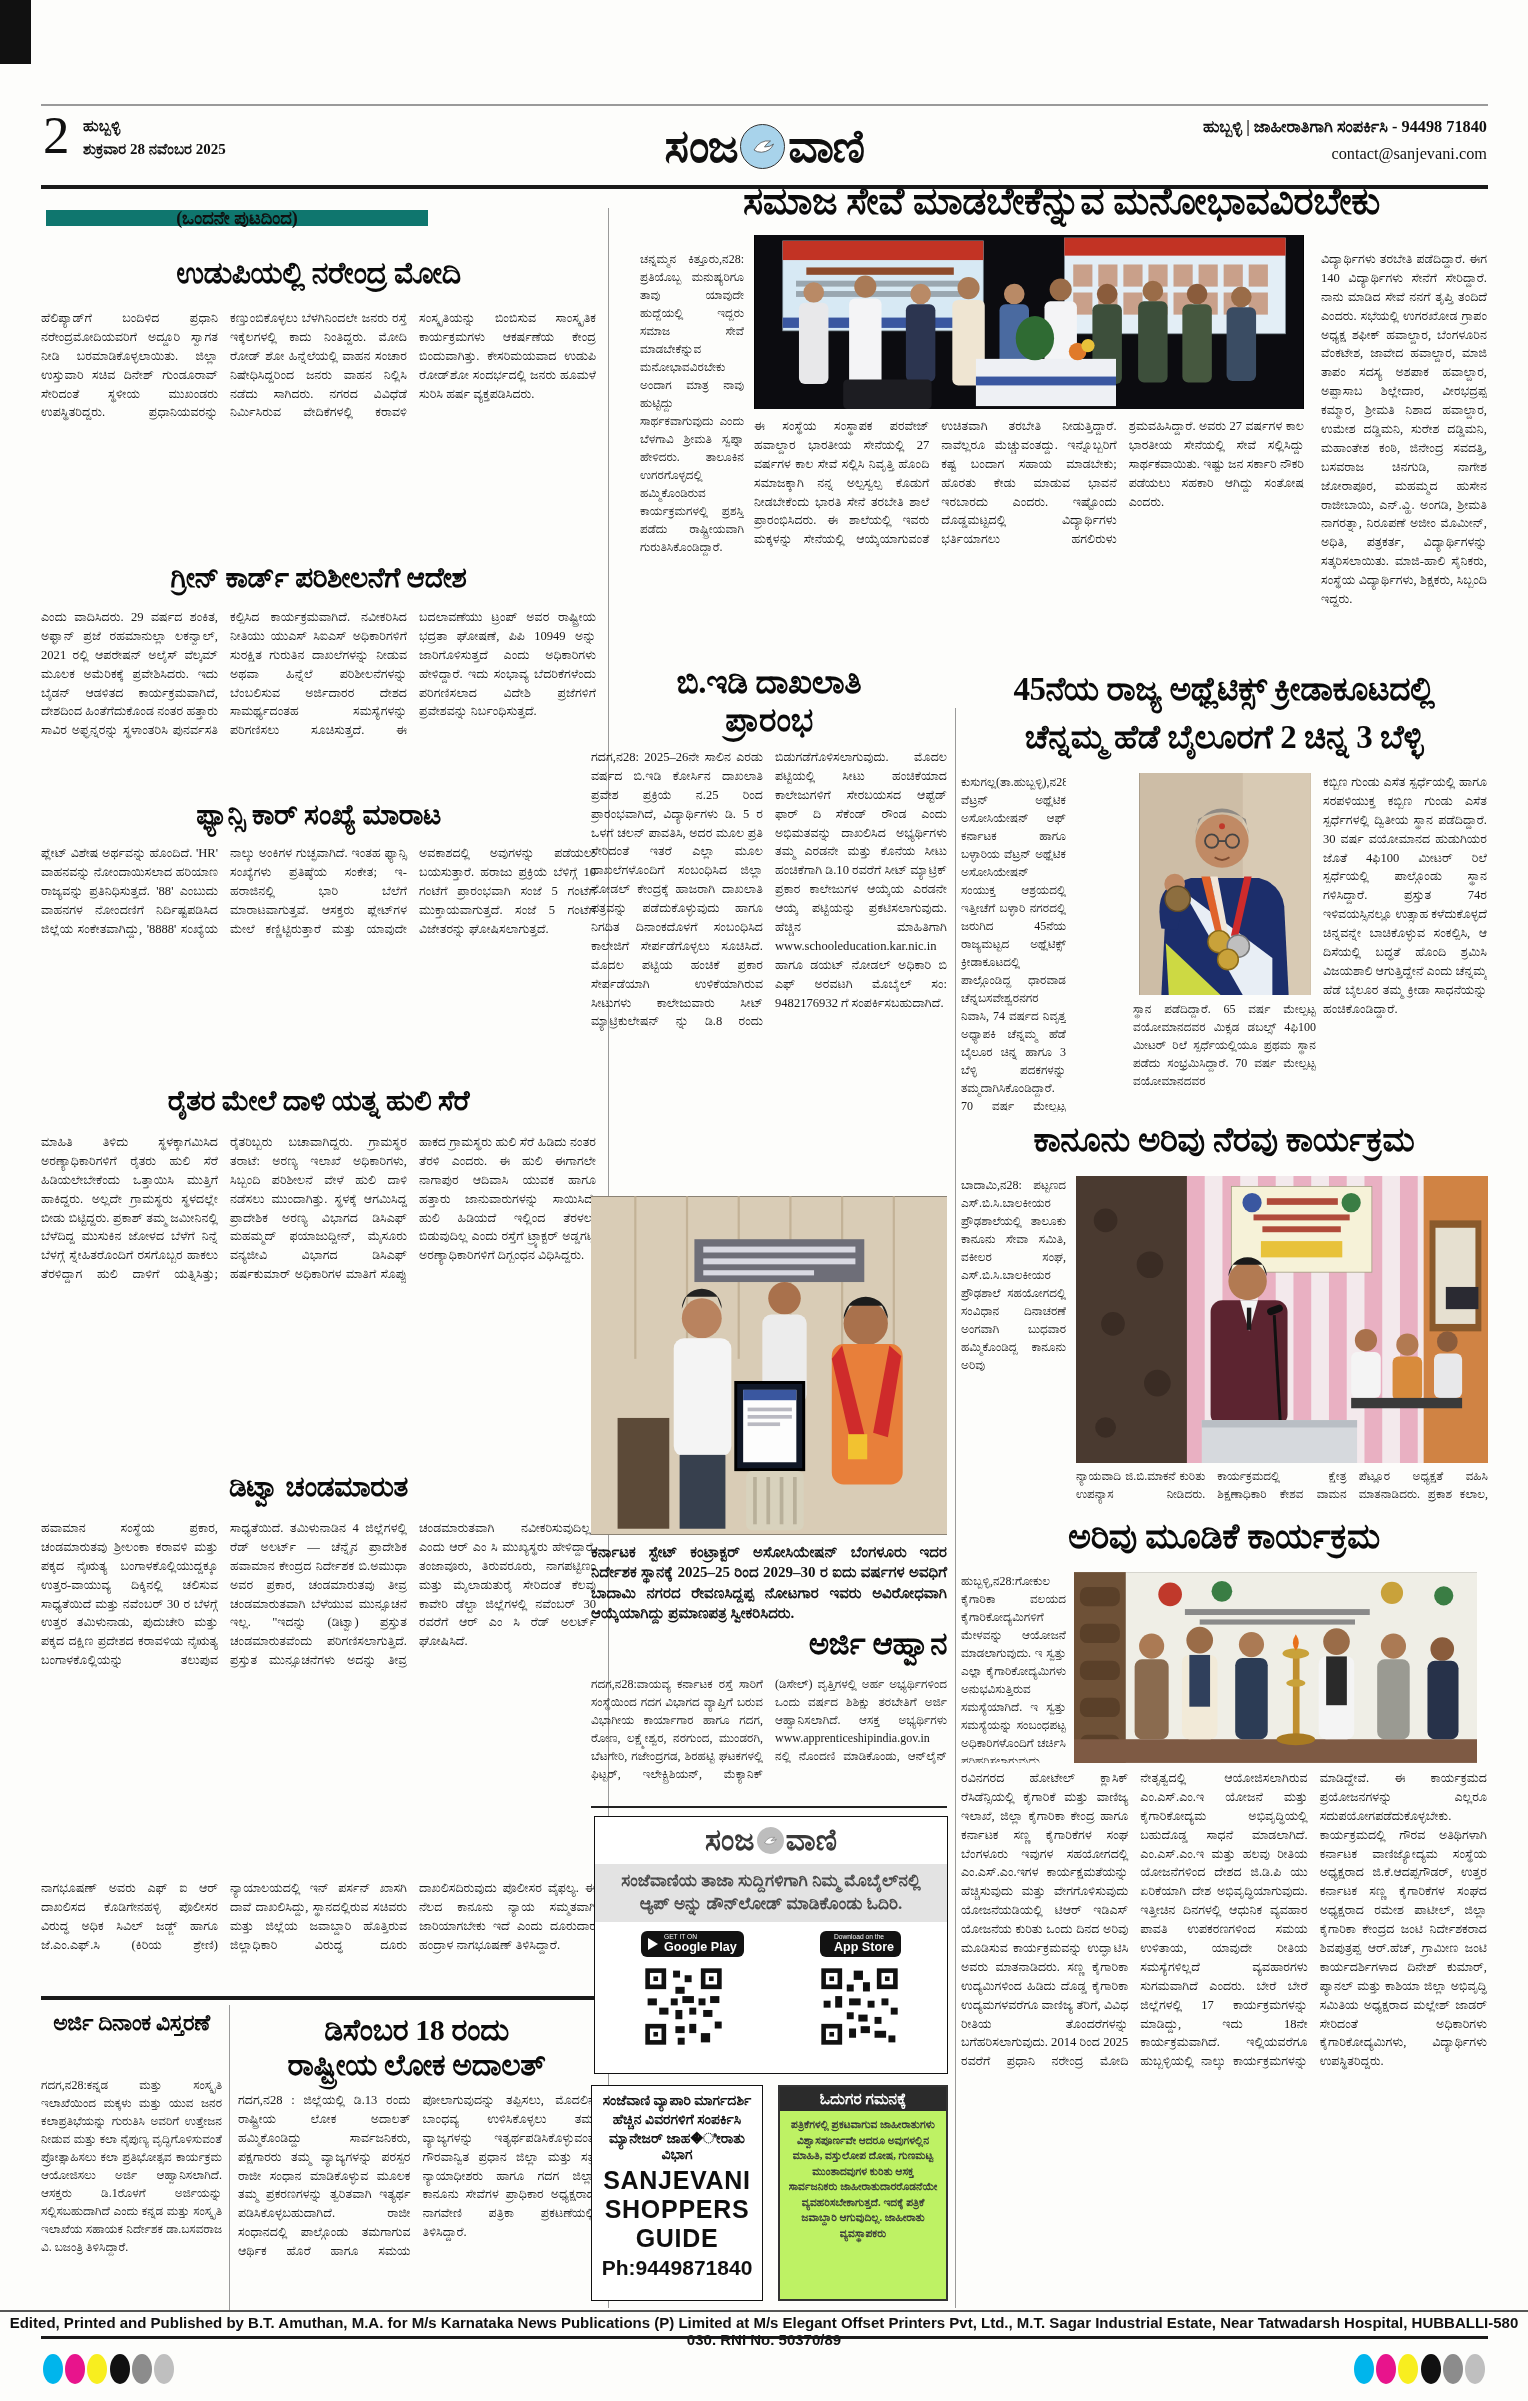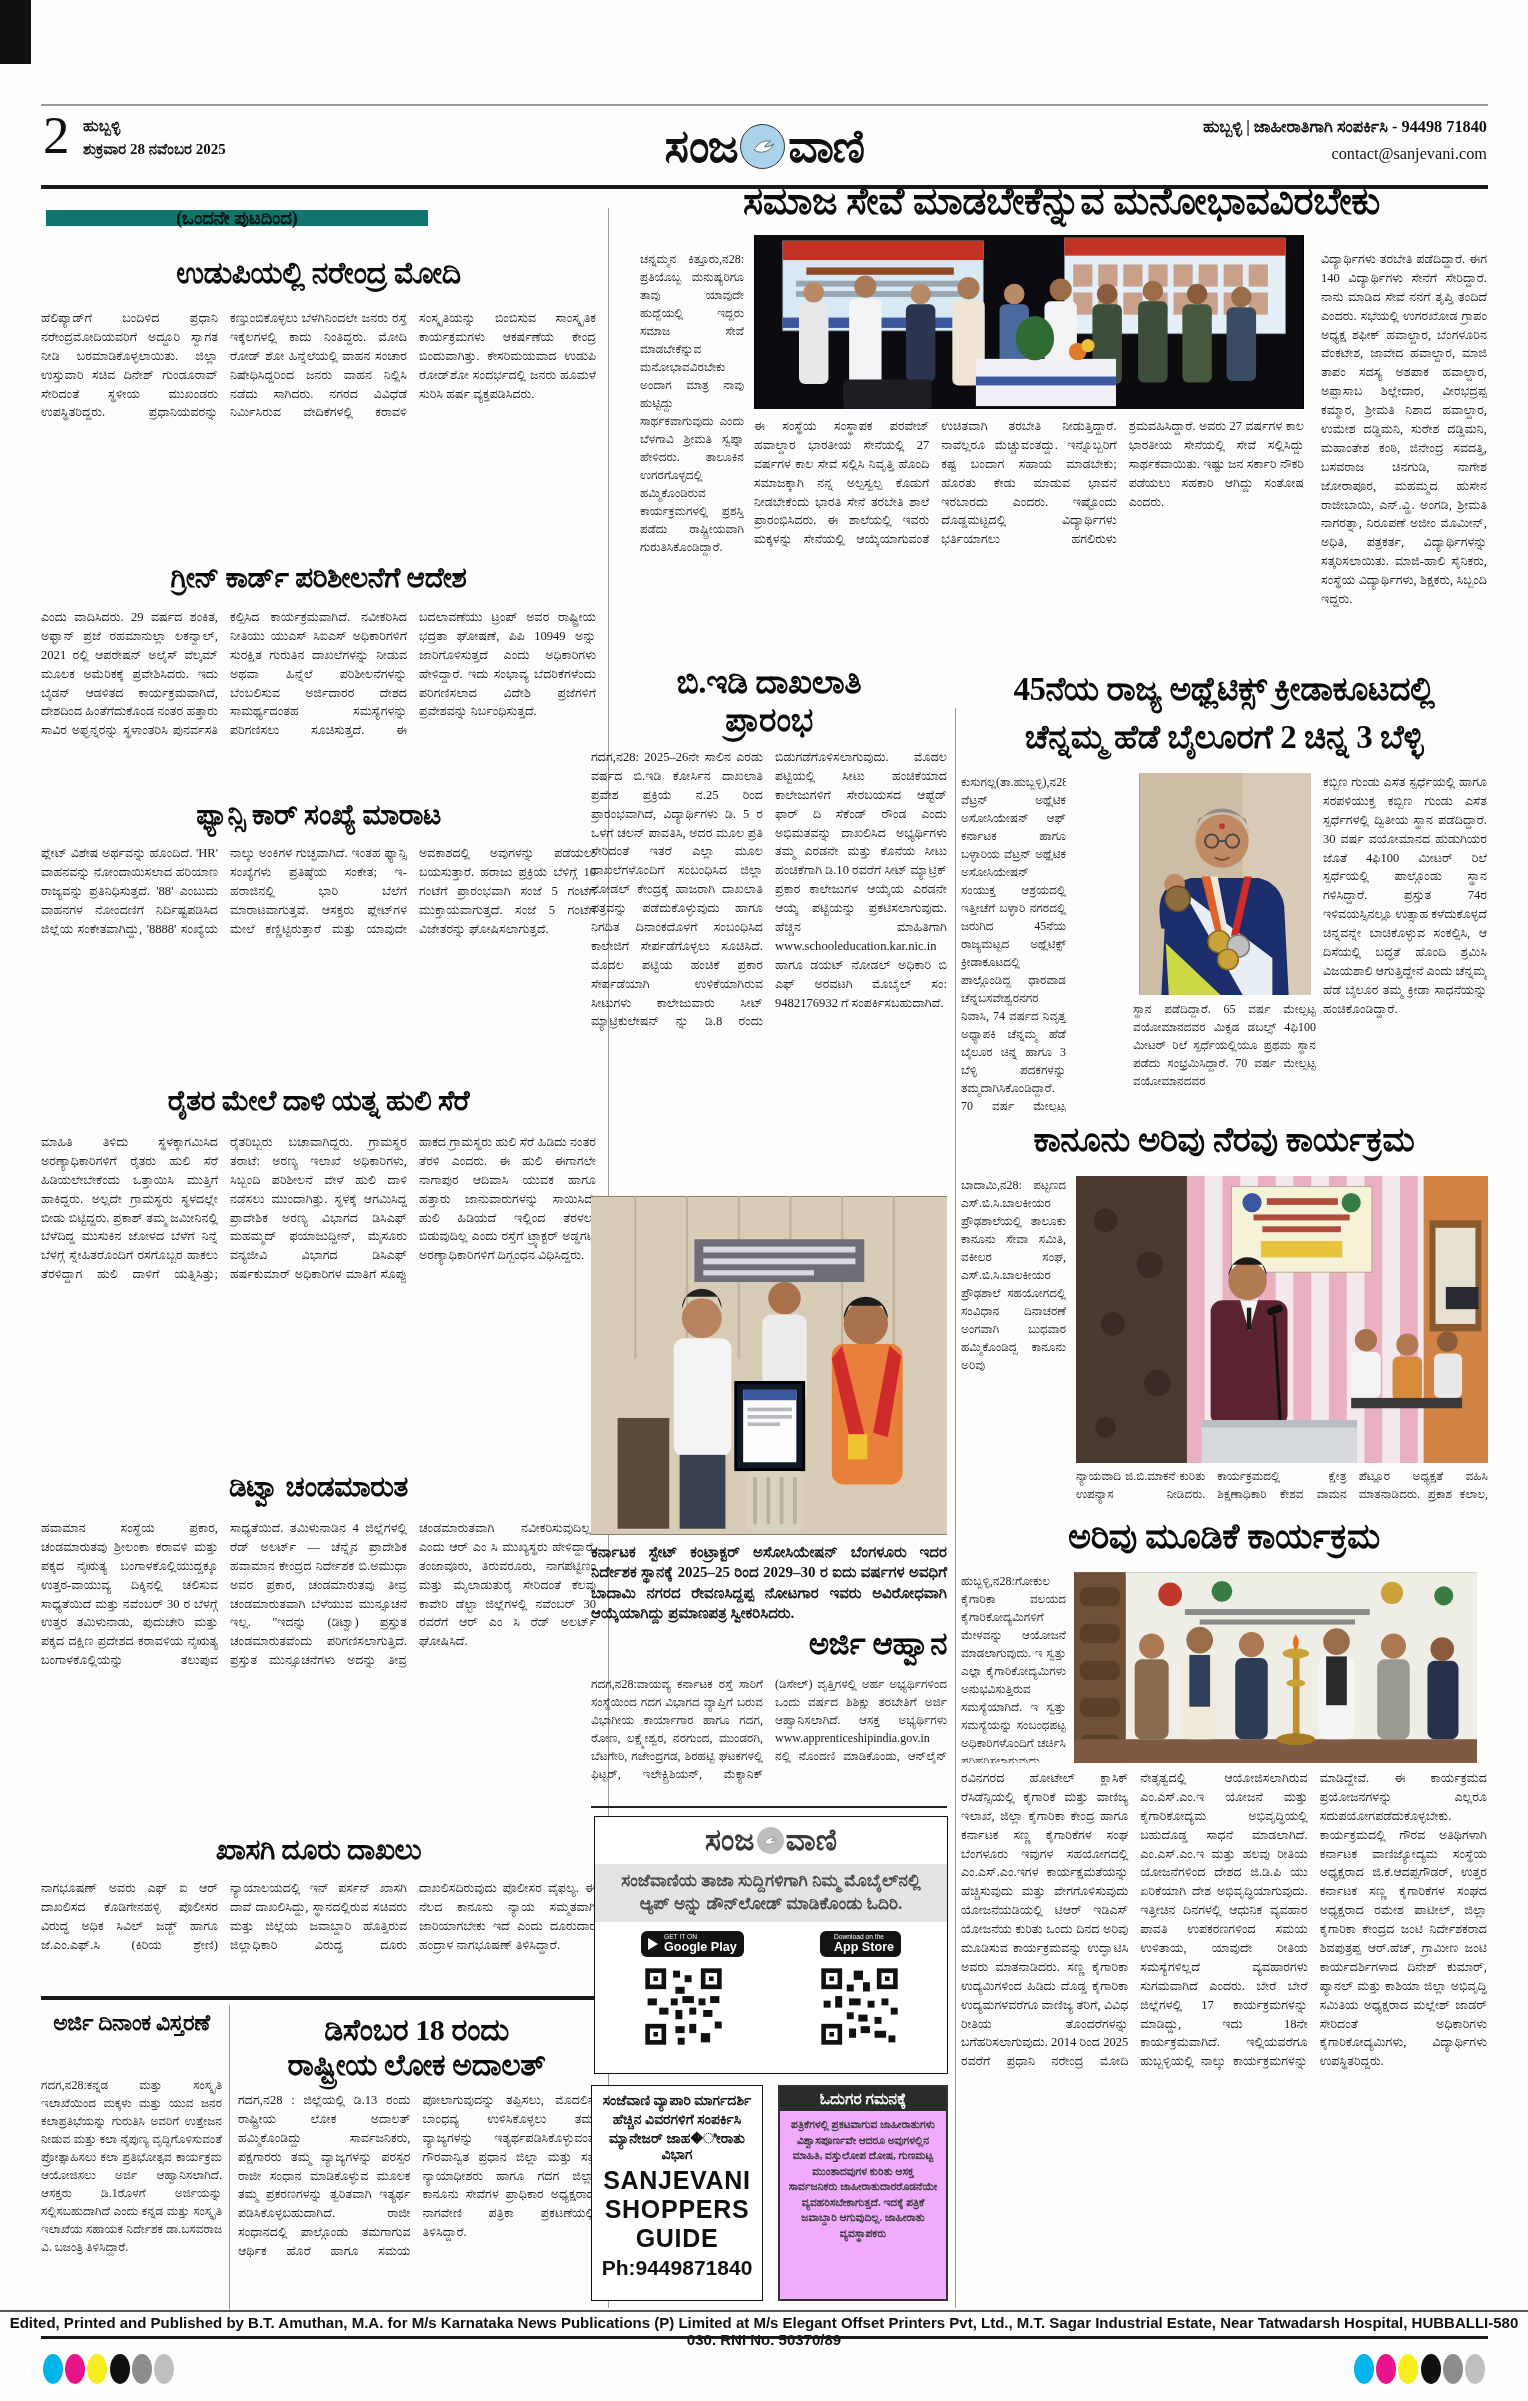--- a/index.html
+++ b/index.html
@@ -67,21 +67,20 @@
 
   <div class="abs hl" style="left:41px;top:799px;width:555px;font-size:28px;">ಫ್ಯಾನ್ಸಿ ಕಾರ್ ಸಂಖ್ಯೆ ಮಾರಾಟ</div>
   <div class="abs body-txt c3" style="left:41px;top:844px;width:555px;height:229px;">ಪ್ಲೇಟ್ ವಿಶೇಷ ಅರ್ಥವನ್ನು ಹೊಂದಿದೆ. 'HR' ವಾಹನವನ್ನು ನೋಂದಾಯಿಸಲಾದ ಹರಿಯಾಣ ರಾಜ್ಯವನ್ನು ಪ್ರತಿನಿಧಿಸುತ್ತದೆ. '88' ಎಂಬುದು ವಾಹನಗಳ ನೋಂದಣಿಗೆ ನಿರ್ದಿಷ್ಟಪಡಿಸಿದ ಜಿಲ್ಲೆಯ ಸಂಕೇತವಾಗಿದ್ದು, '8888' ಸಂಖ್ಯೆಯ ನಾಲ್ಕು ಅಂಕಿಗಳ ಗುಚ್ಛವಾಗಿದೆ. ಇಂತಹ ಫ್ಯಾನ್ಸಿ ಸಂಖ್ಯೆಗಳು ಪ್ರತಿಷ್ಠೆಯ ಸಂಕೇತ; ಇ-ಹರಾಜಿನಲ್ಲಿ ಭಾರಿ ಬೆಲೆಗೆ ಮಾರಾಟವಾಗುತ್ತವೆ. ಆಸಕ್ತರು ಪ್ಲೇಟ್‌ಗಳ ಮೇಲೆ ಕಣ್ಣಿಟ್ಟಿರುತ್ತಾರೆ ಮತ್ತು ಯಾವುದೇ ಅವಕಾಶದಲ್ಲಿ ಅವುಗಳನ್ನು ಪಡೆಯಲು ಬಯಸುತ್ತಾರೆ. ಹರಾಜು ಪ್ರಕ್ರಿಯೆ ಬೆಳಿಗ್ಗೆ 10 ಗಂಟೆಗೆ ಪ್ರಾರಂಭವಾಗಿ ಸಂಜೆ 5 ಗಂಟೆಗೆ ಮುಕ್ತಾಯವಾಗುತ್ತದೆ. ಸಂಜೆ 5 ಗಂಟೆಗೆ ವಿಜೇತರನ್ನು ಘೋಷಿಸಲಾಗುತ್ತದೆ.</div>
 
   <div class="abs hl" style="left:41px;top:1085px;width:555px;font-size:28px;">ರೈತರ ಮೇಲೆ ದಾಳಿ ಯತ್ನ ಹುಲಿ ಸೆರೆ</div>
   <div class="abs body-txt c3" style="left:41px;top:1133px;width:555px;height:309px;">ಮಾಹಿತಿ ತಿಳಿದು ಸ್ಥಳಕ್ಕಾಗಮಿಸಿದ ಅರಣ್ಯಾಧಿಕಾರಿಗಳಿಗೆ ರೈತರು ಹುಲಿ ಸೆರೆ ಹಿಡಿಯಲೇಬೇಕೆಂದು ಒತ್ತಾಯಿಸಿ ಮುತ್ತಿಗೆ ಹಾಕಿದ್ದರು. ಅಲ್ಲದೇ ಗ್ರಾಮಸ್ಥರು ಸ್ಥಳದಲ್ಲೇ ಬೀಡು ಬಿಟ್ಟಿದ್ದರು. ಪ್ರಕಾಶ್ ತಮ್ಮ ಜಮೀನಿನಲ್ಲಿ ಬೆಳೆದಿದ್ದ ಮುಸುಕಿನ ಜೋಳದ ಬೆಳೆಗೆ ನಿನ್ನೆ ಬೆಳಗ್ಗೆ ಸ್ನೇಹಿತರೊಂದಿಗೆ ರಸಗೊಬ್ಬರ ಹಾಕಲು ತೆರಳಿದ್ದಾಗ ಹುಲಿ ದಾಳಿಗೆ ಯತ್ನಿಸಿತ್ತು; ರೈತರಿಬ್ಬರು ಬಚಾವಾಗಿದ್ದರು. ಗ್ರಾಮಸ್ಥರ ತರಾಟೆ: ಅರಣ್ಯ ಇಲಾಖೆ ಅಧಿಕಾರಿಗಳು, ಸಿಬ್ಬಂದಿ ಪರಿಶೀಲನೆ ವೇಳೆ ಹುಲಿ ದಾಳಿ ನಡೆಸಲು ಮುಂದಾಗಿತ್ತು. ಸ್ಥಳಕ್ಕೆ ಆಗಮಿಸಿದ್ದ ಪ್ರಾದೇಶಿಕ ಅರಣ್ಯ ವಿಭಾಗದ ಡಿಸಿಎಫ್ ಮಹಮ್ಮದ್ ಫಯಾಜುದ್ದೀನ್, ಮೈಸೂರು ವನ್ಯಜೀವಿ ವಿಭಾಗದ ಡಿಸಿಎಫ್ ಹರ್ಷಕುಮಾರ್ ಅಧಿಕಾರಿಗಳ ಮಾತಿಗೆ ಸೊಪ್ಪು ಹಾಕದ ಗ್ರಾಮಸ್ಥರು ಹುಲಿ ಸೆರೆ ಹಿಡಿದು ನಂತರ ತೆರಳಿ ಎಂದರು. ಈ ಹುಲಿ ಈಗಾಗಲೇ ನಾಗಾಪುರ ಆದಿವಾಸಿ ಯುವಕ ಹಾಗೂ ಹತ್ತಾರು ಜಾನುವಾರುಗಳನ್ನು ಸಾಯಿಸಿದೆ. ಹುಲಿ ಹಿಡಿಯದೆ ಇಲ್ಲಿಂದ ತೆರಳಲು ಬಿಡುವುದಿಲ್ಲ ಎಂದು ರಸ್ತೆಗೆ ಟ್ರ್ಯಾಕ್ಟರ್ ಅಡ್ಡಗಟ್ಟಿ ಅರಣ್ಯಾಧಿಕಾರಿಗಳಿಗೆ ದಿಗ್ಬಂಧನ ವಿಧಿಸಿದ್ದರು.</div>
 
   <div class="abs hl" style="left:41px;top:1471px;width:555px;font-size:28px;">ಡಿಟ್ವಾ ಚಂಡಮಾರುತ</div>
   <div class="abs body-txt c3" style="left:41px;top:1519px;width:555px;height:294px;">ಹವಾಮಾನ ಸಂಸ್ಥೆಯ ಪ್ರಕಾರ, ಚಂಡಮಾರುತವು ಶ್ರೀಲಂಕಾ ಕರಾವಳಿ ಮತ್ತು ಪಕ್ಕದ ನೈಋತ್ಯ ಬಂಗಾಳಕೊಲ್ಲಿಯುದ್ದಕ್ಕೂ ಉತ್ತರ-ವಾಯುವ್ಯ ದಿಕ್ಕಿನಲ್ಲಿ ಚಲಿಸುವ ಸಾಧ್ಯತೆಯಿದೆ ಮತ್ತು ನವೆಂಬರ್ 30 ರ ಬೆಳಗ್ಗೆ ಉತ್ತರ ತಮಿಳುನಾಡು, ಪುದುಚೇರಿ ಮತ್ತು ಪಕ್ಕದ ದಕ್ಷಿಣ ಪ್ರದೇಶದ ಕರಾವಳಿಯ ನೈಋತ್ಯ ಬಂಗಾಳಕೊಲ್ಲಿಯನ್ನು ತಲುಪುವ ಸಾಧ್ಯತೆಯಿದೆ. ತಮಿಳುನಾಡಿನ 4 ಜಿಲ್ಲೆಗಳಲ್ಲಿ ರೆಡ್ ಅಲರ್ಟ್ — ಚೆನ್ನೈನ ಪ್ರಾದೇಶಿಕ ಹವಾಮಾನ ಕೇಂದ್ರದ ನಿರ್ದೇಶಕ ಬಿ.ಅಮುಧಾ ಅವರ ಪ್ರಕಾರ, ಚಂಡಮಾರುತವು ತೀವ್ರ ಚಂಡಮಾರುತವಾಗಿ ಬೆಳೆಯುವ ಮುನ್ಸೂಚನೆ ಇಲ್ಲ. "ಇದನ್ನು (ಡಿಟ್ವಾ) ಪ್ರಸ್ತುತ ಚಂಡಮಾರುತವೆಂದು ಪರಿಗಣಿಸಲಾಗುತ್ತಿದೆ. ಪ್ರಸ್ತುತ ಮುನ್ಸೂಚನೆಗಳು ಅದನ್ನು ತೀವ್ರ ಚಂಡಮಾರುತವಾಗಿ ನವೀಕರಿಸುವುದಿಲ್ಲ" ಎಂದು ಆರ್ ಎಂ ಸಿ ಮುಖ್ಯಸ್ಥರು ಹೇಳಿದ್ದಾರೆ. ತಂಜಾವೂರು, ತಿರುವರೂರು, ನಾಗಪಟ್ಟಿಣಂ ಮತ್ತು ಮೈಲಾಡುತುರೈ ಸೇರಿದಂತೆ ಕೆಲವು ಕಾವೇರಿ ಡೆಲ್ಟಾ ಜಿಲ್ಲೆಗಳಲ್ಲಿ ನವೆಂಬರ್ 30 ರವರೆಗೆ ಆರ್ ಎಂ ಸಿ ರೆಡ್ ಅಲರ್ಟ್ ಘೋಷಿಸಿದೆ.</div>
 
-  <div class="abs hl" style="left:41px;top:1834px;width:555px;font-size:28px;">ಖಾಸಗಿ ದೂರು ದಾಖಲು</div>
   <div class="abs body-txt c3" style="left:41px;top:1879px;width:555px;height:109px;">ನಾಗಭೂಷಣ್ ಅವರು ಎಫ್ ಐ ಆರ್ ದಾಖಲಿಸದ ಕೊಡಿಗೇನಹಳ್ಳಿ ಪೊಲೀಸರ ವಿರುದ್ಧ ಅಧಿಕ ಸಿವಿಲ್ ಜಡ್ಜ್ ಹಾಗೂ ಜೆ.ಎಂ.ಎಫ್.ಸಿ (ಕಿರಿಯ ಶ್ರೇಣಿ) ನ್ಯಾಯಾಲಯದಲ್ಲಿ ಇನ್ ಪರ್ಸನ್ ಖಾಸಗಿ ದಾವೆ ದಾಖಲಿಸಿದ್ದು, ಸ್ಥಾನದಲ್ಲಿರುವ ಸಚಿವರು ಮತ್ತು ಜಿಲ್ಲೆಯ ಜವಾಬ್ದಾರಿ ಹೊತ್ತಿರುವ ಜಿಲ್ಲಾಧಿಕಾರಿ ವಿರುದ್ಧ ದೂರು ದಾಖಲಿಸದಿರುವುದು ಪೊಲೀಸರ ವೈಫಲ್ಯ. ಈ ನೆಲದ ಕಾನೂನು ನ್ಯಾಯ ಸಮ್ಮತವಾಗಿ ಜಾರಿಯಾಗಬೇಕು ಇದೆ ಎಂದು ದೂರುದಾರ ಹಂದ್ರಾಳ ನಾಗಭೂಷಣ್ ತಿಳಿಸಿದ್ದಾರೆ.</div>
 
   <div class="abs hline" style="left:41px;top:1996px;width:555px;height:3.7px;"></div>
   <div class="abs vline" style="left:229px;top:2005px;height:305px;"></div>
 
   <div class="abs hl" style="left:41px;top:2011px;width:181px;font-size:22px;">ಅರ್ಜಿ ದಿನಾಂಕ ವಿಸ್ತರಣೆ</div>
   <div class="abs body-txt" style="left:41px;top:2076px;width:181px;height:235px;font-size:12px;">ಗದಗ,ನ28:ಕನ್ನಡ ಮತ್ತು ಸಂಸ್ಕೃತಿ ಇಲಾಖೆಯಿಂದ ಮಕ್ಕಳು ಮತ್ತು ಯುವ ಜನರ ಕಲಾಪ್ರತಿಭೆಯನ್ನು ಗುರುತಿಸಿ ಅವರಿಗೆ ಉತ್ತೇಜನ ನೀಡುವ ಮತ್ತು ಕಲಾ ನೈಪುಣ್ಯ ವೃದ್ಧಿಗೊಳಿಸುವಂತೆ ಪ್ರೋತ್ಸಾಹಿಸಲು ಕಲಾ ಪ್ರತಿಭೋತ್ಸವ ಕಾರ್ಯಕ್ರಮ ಆಯೋಜಿಸಲು ಅರ್ಜಿ ಆಹ್ವಾನಿಸಲಾಗಿದೆ. ಆಸಕ್ತರು ಡಿ.1ರೊಳಗೆ ಅರ್ಜಿಯನ್ನು ಸಲ್ಲಿಸಬಹುದಾಗಿದೆ ಎಂದು ಕನ್ನಡ ಮತ್ತು ಸಂಸ್ಕೃತಿ ಇಲಾಖೆಯ ಸಹಾಯಕ ನಿರ್ದೇಶಕ ಡಾ.ಬಸವರಾಜ ವಿ. ಬಜಂತ್ರಿ ತಿಳಿಸಿದ್ದಾರೆ.</div>
 
   <div class="abs hl" style="left:238px;top:2013px;width:357px;font-size:30px;">ಡಿಸೆಂಬರ 18 ರಂದು</div>
   <div class="abs hl" style="left:238px;top:2048px;width:357px;font-size:30px;">ರಾಷ್ಟ್ರೀಯ ಲೋಕ ಅದಾಲತ್</div>
@@ -312,21 +311,21 @@
   <div class="abs adbox" style="left:591px;top:2085px;width:172px;height:216px;text-align:center;padding-top:7.4px;box-sizing:border-box;">
     <div style="font-weight:700;font-size:14px;">ಸಂಜೆವಾಣಿ ವ್ಯಾಪಾರಿ ಮಾರ್ಗದರ್ಶಿ</div>
     <div style="font-weight:700;font-size:14px;margin-top:3px;">ಹೆಚ್ಚಿನ ವಿವರಗಳಿಗೆ ಸಂಪರ್ಕಿಸಿ</div>
     <div style="font-weight:700;font-size:14px;margin-top:3px;">ಮ್ಯಾನೇಜರ್ ಜಾಹ�ೀರಾತು ವಿಭಾಗ</div>
     <div style="font-family:'Liberation Sans',sans-serif;font-weight:700;font-size:25px;margin-top:3px;letter-spacing:0.7px;">SANJEVANI</div>
     <div style="font-family:'Liberation Sans',sans-serif;font-weight:700;font-size:25px;letter-spacing:0.7px;">SHOPPERS</div>
     <div style="font-family:'Liberation Sans',sans-serif;font-weight:700;font-size:25px;letter-spacing:0.7px;">GUIDE</div>
     <div style="font-family:'Liberation Sans',sans-serif;font-weight:700;font-size:21px;margin-top:3px;">Ph:9449871840</div>
   </div>
 
-  <div class="abs" style="left:778px;top:2085px;width:170px;height:216px;border:2.2px solid #333;background:#f0abfc;box-sizing:border-box;">
+  <div class="abs" style="left:778px;top:2085px;width:170px;height:216px;border:2.2px solid #333;background:#bef264;box-sizing:border-box;">
     <div class="notice-head">ಓದುಗರ ಗಮನಕ್ಕೆ</div>
     <div class="smallprint" style="padding:6px 7.4px;color:#3a3a3a;font-weight:700;">ಪತ್ರಿಕೆಗಳಲ್ಲಿ ಪ್ರಕಟವಾಗುವ ಜಾಹೀರಾತುಗಳು ವಿಶ್ವಾಸಪೂರ್ಣವೇ ಆದರೂ ಅವುಗಳಲ್ಲಿನ ಮಾಹಿತಿ, ವಸ್ತುಲೋಪ ದೋಷ, ಗುಣಮಟ್ಟ ಮುಂತಾದವುಗಳ ಕುರಿತು ಆಸಕ್ತ ಸಾರ್ವಜನಿಕರು ಜಾಹೀರಾತುದಾರರೊಡನೆಯೇ ವ್ಯವಹರಿಸಬೇಕಾಗುತ್ತದೆ. ಇದಕ್ಕೆ ಪತ್ರಿಕೆ ಜವಾಬ್ದಾರಿ ಆಗುವುದಿಲ್ಲ. ಜಾಹೀರಾತು ವ್ಯವಸ್ಥಾಪಕರು</div>
   </div>
 
   <div class="abs hl" style="left:961px;top:671px;width:526px;font-size:33px;">45ನೆಯ ರಾಜ್ಯ ಅಥ್ಲೆಟಿಕ್ಸ್ ಕ್ರೀಡಾಕೂಟದಲ್ಲಿ</div>
   <div class="abs hl" style="left:961px;top:719px;width:526px;font-size:33px;">ಚೆನ್ನಮ್ಮ ಹೆಡೆ ಬೈಲೂರಗೆ 2 ಚಿನ್ನ 3 ಬೆಳ್ಳಿ</div>
   <div class="abs body-txt" style="left:961px;top:773px;width:105px;height:339px;font-size:12px;">ಕುಸುಗಲ್ಲ(ತಾ.ಹುಬ್ಬಳ್ಳಿ),ನ28: ವೆಟ್ರನ್ ಅಥ್ಲೆಟಿಕ ಅಸೋಸಿಯೇಷನ್ ಆಫ್ ಕರ್ನಾಟಕ ಹಾಗೂ ಬಳ್ಳಾರಿಯ ವೆಟ್ರನ್ ಅಥ್ಲೆಟಿಕ ಅಸೋಸಿಯೇಷನ್ ಸಂಯುಕ್ತ ಆಶ್ರಯದಲ್ಲಿ ಇತ್ತೀಚೆಗೆ ಬಳ್ಳಾರಿ ನಗರದಲ್ಲಿ ಜರುಗಿದ 45ನೆಯ ರಾಜ್ಯಮಟ್ಟದ ಅಥ್ಲೆಟಿಕ್ಸ್ ಕ್ರೀಡಾಕೂಟದಲ್ಲಿ ಪಾಲ್ಗೊಂಡಿದ್ದ ಧಾರವಾಡ ಚೆನ್ನಬಸವೇಶ್ವರನಗರ ನಿವಾಸಿ, 74 ವರ್ಷದ ನಿವೃತ್ತ ಅಧ್ಯಾಪಕಿ ಚೆನ್ನಮ್ಮ ಹೆಡೆ ಬೈಲೂರ ಚಿನ್ನ ಹಾಗೂ 3 ಬೆಳ್ಳಿ ಪದಕಗಳನ್ನು ತಮ್ಮದಾಗಿಸಿಕೊಂಡಿದ್ದಾರೆ. 70 ವರ್ಷ ಮೇಲ್ಪಟ್ಟ ವಯೋಮಾನದವರ ತೀವ್ರ ನಡಿಗೆ ಸ್ಪರ್ಧೆಯಲ್ಲಿ 3 ಕಿ.ಮೀ. ಅಂತರವನ್ನು 32 ನಿಮಿಷ 7.5 ಸೆಕೆಂದುಗಳಲ್ಲಿ ಕ್ರಮಿಸಿ ಪ್ರಥಮ</div>
 
   <div class="abs photo" style="left:1139px;top:773px;width:172px;height:222px;">
     <svg width="172" height="222" viewBox="0 0 232 300">

